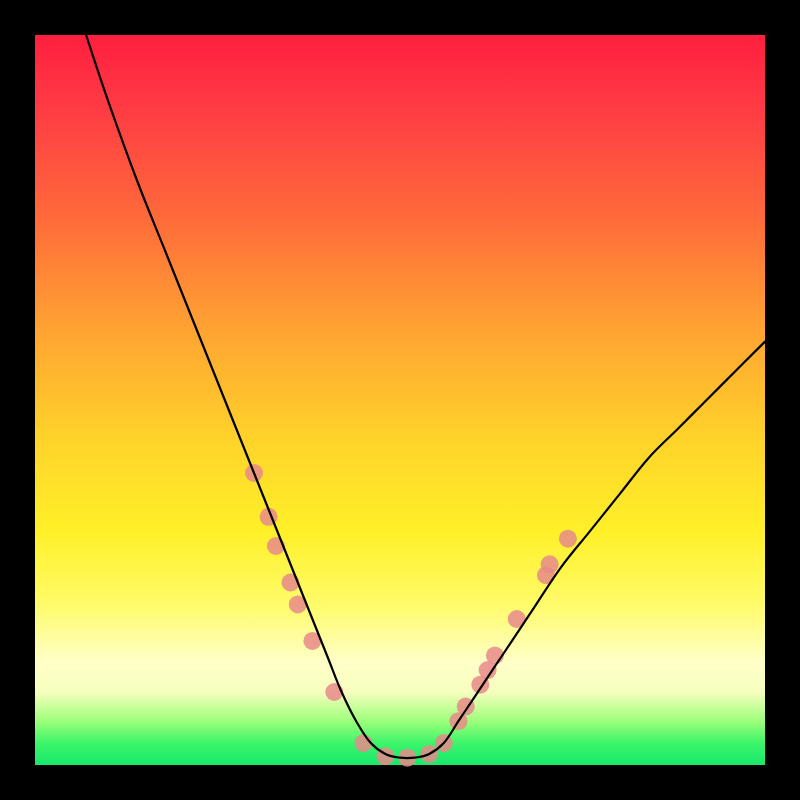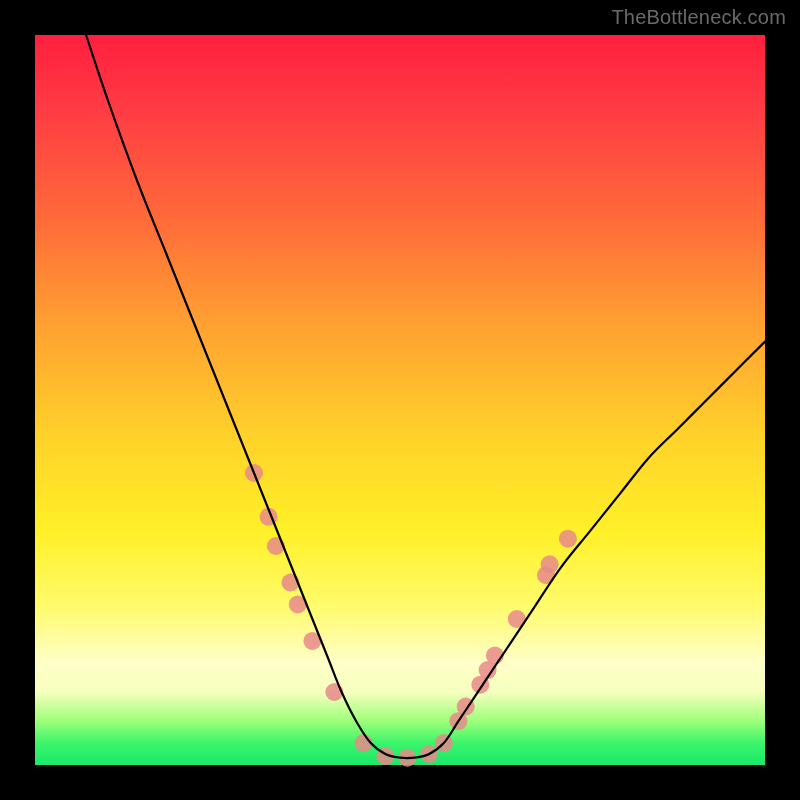--- a/index.html
+++ b/index.html
@@ -57,21 +57,20 @@
     top: 0;
     width: 730px;
     height: 730px;
     overflow: visible;
   }
 </style>
 </head>
 <body>
 
 <div class="frame">
-  <div class="watermark">TheBottleneck.com</div>
   <div class="plot-area">
     <svg class="curve" viewBox="0 0 730 730" preserveAspectRatio="none">
       <g id="markers-g">
           <circle cx="219.0" cy="438.0" r="9" fill="#e88a8a" fill-opacity="0.85"></circle>
           <circle cx="233.6" cy="481.8" r="9" fill="#e88a8a" fill-opacity="0.85"></circle>
           <circle cx="240.9" cy="511.0" r="9" fill="#e88a8a" fill-opacity="0.85"></circle>
           <circle cx="255.5" cy="547.5" r="9" fill="#e88a8a" fill-opacity="0.85"></circle>
           <circle cx="262.8" cy="569.4" r="9" fill="#e88a8a" fill-opacity="0.85"></circle>
           <circle cx="277.4" cy="605.9" r="9" fill="#e88a8a" fill-opacity="0.85"></circle>
           <circle cx="299.3" cy="657.0" r="9" fill="#e88a8a" fill-opacity="0.85"></circle>

